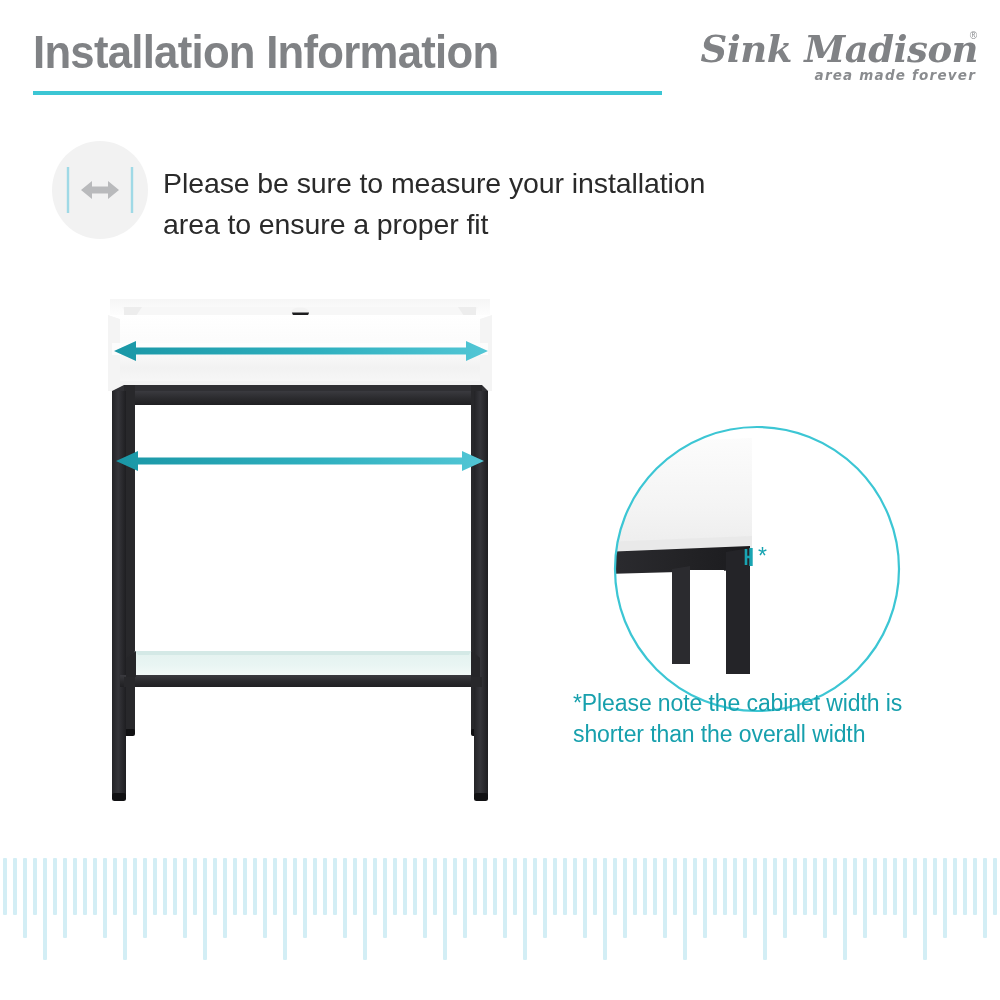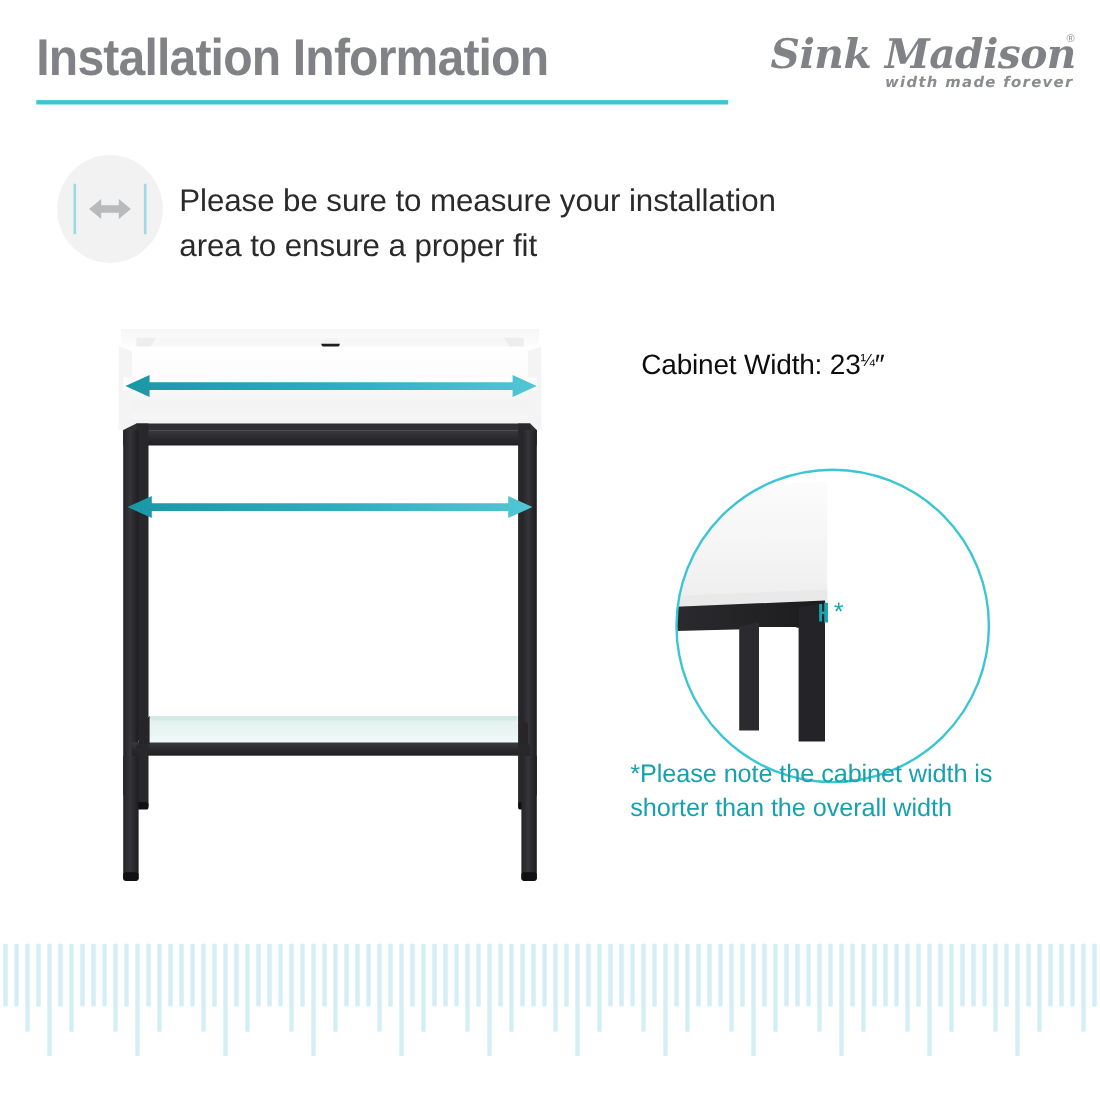--- a/index.html
+++ b/index.html
@@ -199,21 +199,21 @@
 
 <div id="page">
 
   <div id="header">
     <div id="page-title">Installation Information</div>
     <div id="title-underline"></div>
 
     <div id="brand-logo">
       <div id="brand-name">Sink Madison</div>
       <div id="brand-reg">®</div>
-      <div id="brand-tagline">width made forever</div>
+      <div id="brand-tagline">area made forever</div>
     </div>
   </div>
 
   <div id="notice-row">
     <div id="measure-icon-wrap">
       <svg id="measure-icon" viewBox="0 0 70 54">
         <line x1="3" y1="4" x2="3" y2="50" stroke="#9fd9e6" stroke-width="2.4"></line>
         <line x1="67" y1="4" x2="67" y2="50" stroke="#9fd9e6" stroke-width="2.4"></line>
         <path d="M16 27 L27 18 L27 23.5 L43 23.5 L43 18 L54 27 L43 36 L43 30.5 L27 30.5 L27 36 Z" fill="#b9babc"></path>
       </svg>
@@ -317,24 +317,20 @@
       <rect x="32" y="508" width="14" height="8" rx="2.5" fill="#111113"></rect>
       <rect x="394" y="508" width="14" height="8" rx="2.5" fill="#111113"></rect>
     </g>
 
     <g>
       <path d="M36 176 L58 166 L58 172.5 L382 172.5 L382 166 L404 176 L382 186 L382 179.5 L58 179.5 L58 186 Z" fill="url(#arrowGrad)"></path>
     </g>
   </svg>
 
   <div id="dimensions-block">
-    <div class="dim-line">
-      <span>Cabinet Width:</span>
-      <span>23</span><span class="frac">¼</span><span>″</span>
-    </div>
   </div>
 
   <svg id="detail-inset" viewBox="0 0 290 290">
     <defs>
       <clipPath id="circClip">
         <circle cx="145" cy="145" r="142"></circle>
       </clipPath>
       <linearGradient id="zoomSinkGrad" x1="0" y1="0" x2="0" y2="1">
         <stop offset="0%" stop-color="#fdfdfd"></stop>
         <stop offset="60%" stop-color="#f4f4f4"></stop>

